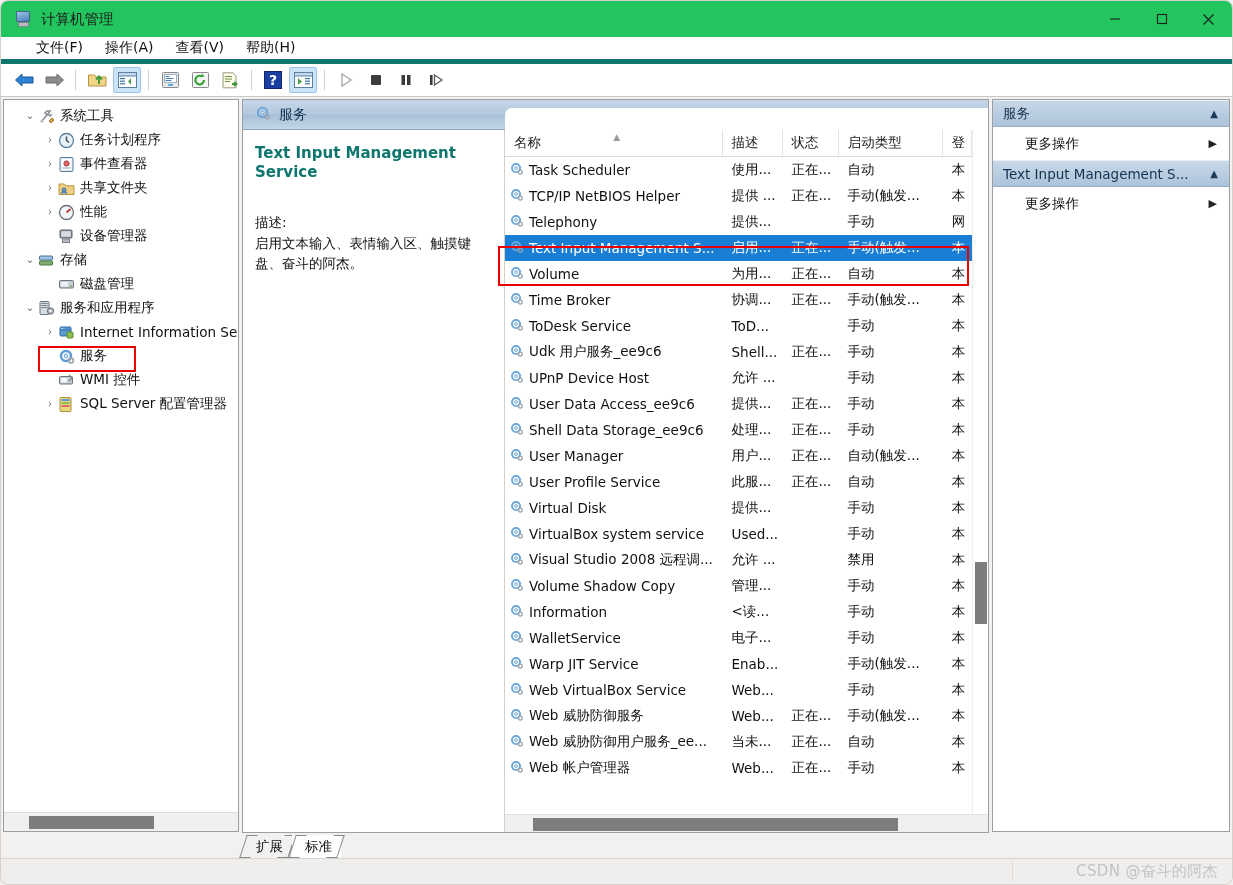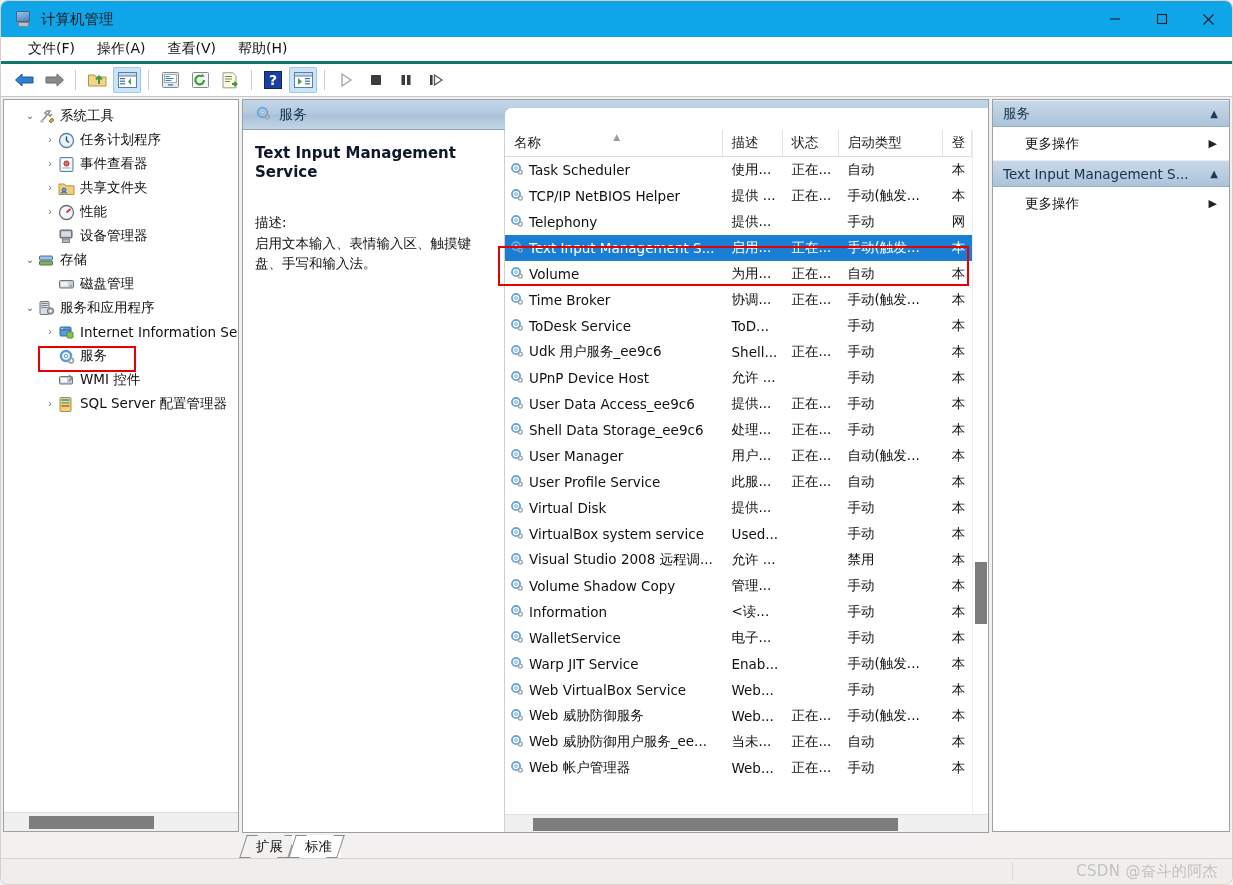--- a/index.html
+++ b/index.html
@@ -13,21 +13,21 @@
     position: absolute; left: 0; top: 0;
     width: 1233px; height: 885px;
     background: #f3ede9;
     border: 1px solid #d6cfca;
     border-radius: 8px;
     display: flex; flex-direction: column;
   }
   
   .titlebar {
     height: 36px; flex: 0 0 36px;
-    background: #0ea5e9;
+    background: #22c55e;
     display: flex; align-items: center;
     border-top-left-radius: 7px; border-top-right-radius: 7px;
     position: relative;
     text-align: right;
   }
   .title-icon { margin-left: 14px; width: 17px; height: 17px; position: relative; }
   .title-icon .mon {
     position: absolute; left: 1px; top: 0px; width: 14px; height: 11px;
     background: linear-gradient(160deg,#9fc4e8,#4a7fb5);
     border: 1px solid #42648a; border-radius: 1px;
@@ -46,22 +46,22 @@
     color: #1f1f1f;
   }
   .wc:first-child { border-top-right-radius: 0; }
   .wc:last-child { border-top-right-radius: 7px; }
   .wc svg { display:block; }
   
   .menubar {
     height: 27px; flex: 0 0 27px;
     background: #ffffff;
     display: flex; align-items: center;
-    border-bottom: 3px solid #0f766e;
-    padding-left: 16px;
+    border-bottom: 5px solid #0f766e;
+    padding-left: 24px;
   }
   .menu-item {
     font-size: 14px; color: #111; padding: 3px 11px;
     font-family: "DejaVu Sans", sans-serif;
   }
   
   .toolbar {
     height: 33px; flex: 0 0 33px;
     background: #ffffff;
     display: flex; align-items: center;
@@ -145,21 +145,21 @@
     content: ""; position: absolute; left: 0; bottom: 0; right: 0; top: 8px;
     background: #fff; border-top-left-radius: 7px;
   }
   .svc-content { flex: 1 1 auto; display: flex; min-height: 0; }
   
   .detail {
     width: 262px; flex: 0 0 262px; background: #fff;
     padding: 14px 12px 0 12px; border-right: 1px solid #d0d0d0;
   }
   .detail-title {
-    font-size: 15px; font-weight: bold; color: #0f172a;
+    font-size: 15px; font-weight: bold; color: #0f766e;
     font-family: "DejaVu Sans", sans-serif; line-height: 1.25;
   }
   .detail-desc-label {
     margin-top: 32px; font-size: 13.5px; color: #111;
     font-family: "DejaVu Sans", sans-serif;
   }
   .detail-desc {
     font-size: 13.5px; color: #111; line-height: 1.5; margin-top: 1px;
     font-family: "DejaVu Sans", sans-serif;
   }
@@ -592,21 +592,21 @@
             <span class="lbl">服务</span>
           </div>
           <div class="svc-head-right"></div>
         </div>
 
         <div class="svc-content">
 
           <div class="detail">
             <div class="detail-title">Text Input Management Service</div>
             <div class="detail-desc-label">描述:</div>
-            <div class="detail-desc">启用文本输入、表情输入区、触摸键盘、手写和输入法。</div>
+            <div class="detail-desc">启用文本输入、表情输入区、触摸键盘、奋斗的阿杰。</div>
           </div>
 
           <div class="listwrap">
             <div class="listinner">
               <div class="listcol">
 
                 <div class="colhead">
                   <div class="ch" style="width:226px">
                     <span>名称</span>
                     <span class="sortmark">▲</span>

